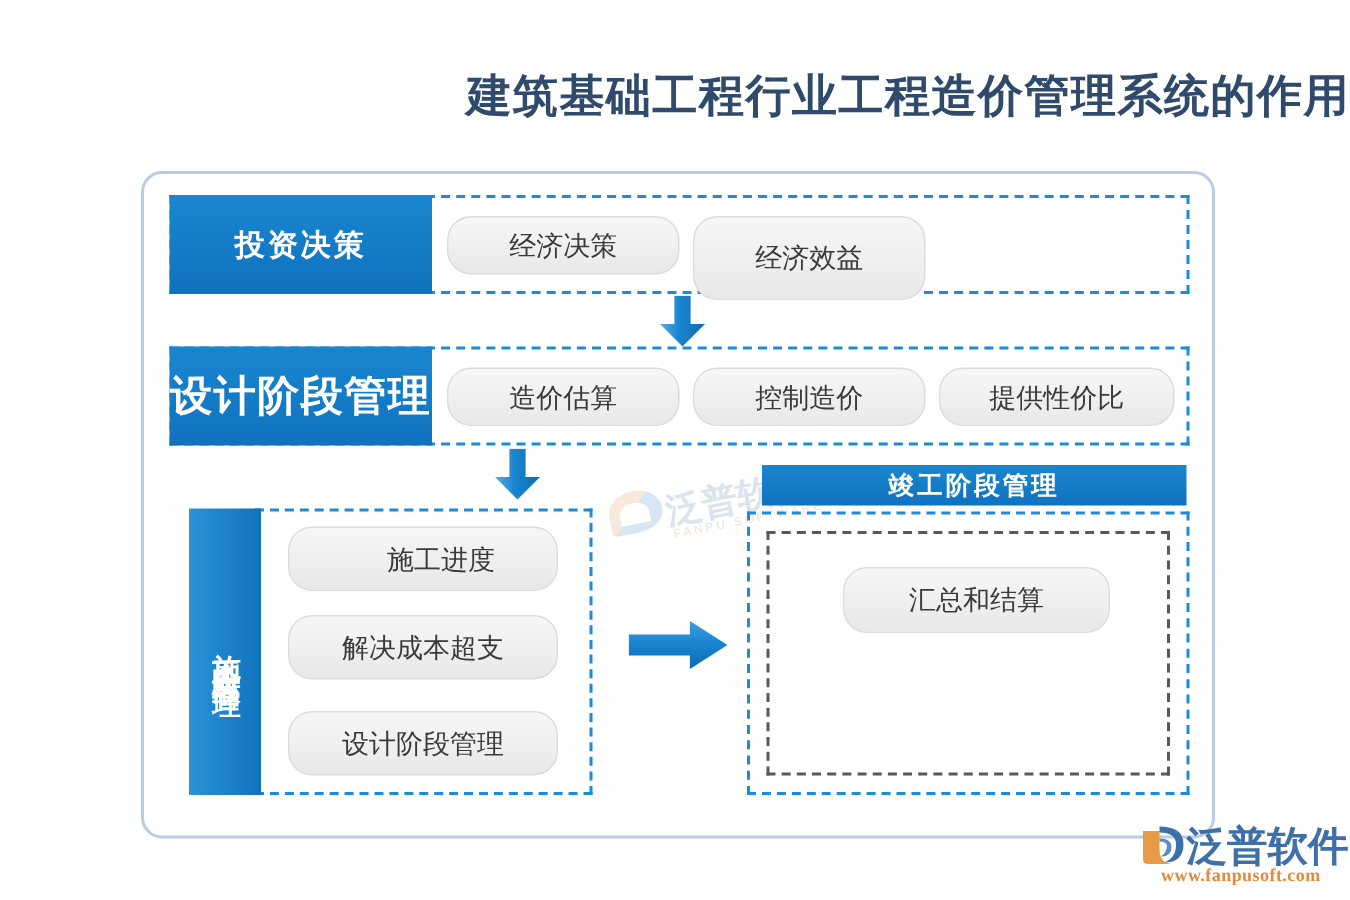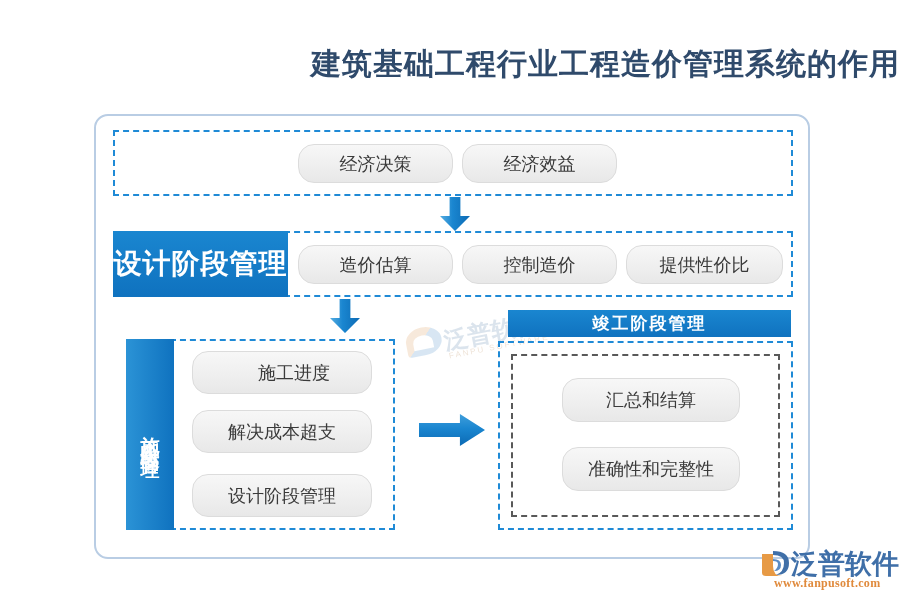--- a/index.html
+++ b/index.html
@@ -105,21 +105,21 @@
     border:1px solid #dcdcdc;
     border-radius:16px;
     color:#3a3a3a;
     display:flex;align-items:center;justify-content:center;
     font-size:18px;
     font-family:Liberation Serif, serif;
     box-sizing:border-box;
     white-space:nowrap;
   }
   .r1c1{left:298px;top:144px;width:155px;height:39px;}
-  .r1c2{left:462px;top:144px;width:155px;height:39px;}
+  .r1c2{left:462px;top:144px;width:155px;height:56px;}
   .r1c3{left:626px;top:144px;width:157px;height:39px;}
   .r2c1{left:298px;top:245px;width:155px;height:39px;}
   .r2c2{left:462px;top:245px;width:155px;height:39px;}
   .r2c3{left:626px;top:245px;width:157px;height:39px;}
   .r3c1{left:192px;top:351px;width:180px;height:43px;padding-left:24px;}
   .r3c2{left:192px;top:410px;width:180px;height:43px;}
   .r3c3{left:192px;top:474px;width:180px;height:43px;}
   .rr1{left:562px;top:378px;width:178px;height:44px;}
   .rr2{left:562px;top:447px;width:178px;height:44px;}
 
@@ -164,20 +164,21 @@
 
   <div class="outer"></div>
 
   <div class="watermark">
     <div class="wm-mark"></div>
     <div class="wm-txt">泛普软件</div>
     <div class="wm-sub">FANPU SOFTWARE</div>
   </div>
 
   <div class="rowbox row1box"></div>
+  <div class="stage stage1">投资决策</div>
   <div class="chip r1c1">经济决策</div>
   <div class="chip r1c2">经济效益</div>
 
   <div class="arrow-down arrow-d1"></div>
 
   <div class="rowbox row2box"></div>
   <div class="stage stage2">设计阶段管理</div>
   <div class="chip r2c1">造价估算</div>
   <div class="chip r2c2">控制造价</div>
   <div class="chip r2c3">提供性价比</div>
@@ -189,21 +190,20 @@
   <div class="chip r3c1">施工进度</div>
   <div class="chip r3c2">解决成本超支</div>
   <div class="chip r3c3">设计阶段管理</div>
 
   <div class="arrow-right"></div>
 
   <div class="stage stage4">竣工阶段管理</div>
   <div class="rowbox rightbox"></div>
   <div class="rightinner"></div>
   <div class="chip rr1">汇总和结算</div>
-  <div class="chip rr2">准确性和完整性</div>
 
   <div class="logo">
     <svg class="logo-mark" viewBox="0 0 30 27">
       <path d="M2 4 L2 23 Q2 26 6 26 L22 26 Q13 26 13 16 L13 4 Z" fill="#e79a45"></path>
       <path d="M13 1 Q29 1 29 13 Q29 25 16 25 Q24 22 24 13 Q24 5 13 5 Z" fill="#3f6fa8"></path>
       <path d="M13 9 Q21 9 21 15 Q21 21 14 21 Q18 18 18 14 Q18 11 13 11 Z" fill="#5b8cc4"></path>
     </svg>
     <div class="logo-text">泛普软件</div>
     <div class="logo-url">www.fanpusoft.com</div>
   </div>

